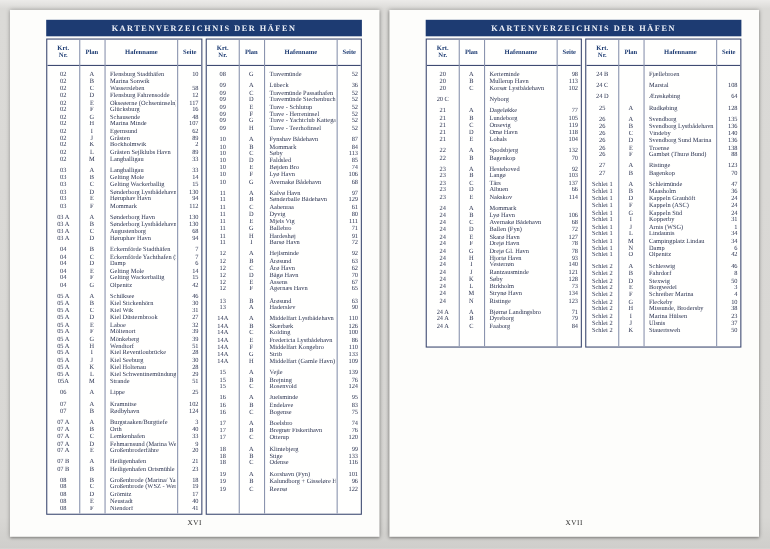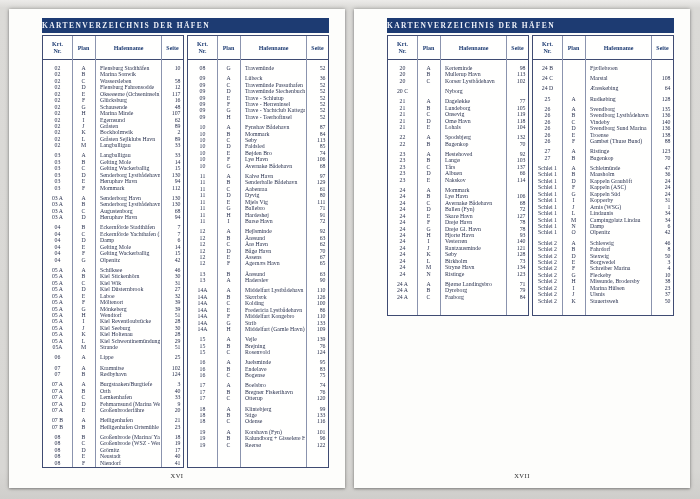--- a/index.html
+++ b/index.html
@@ -12,21 +12,21 @@
     position:absolute;top:9px;width:336px;height:479px;
     background:#fdfdfb;
     box-shadow:0 0 4px rgba(0,0,0,.30), 0 1px 2px rgba(0,0,0,.25);
   }
   #page-left{left:9px;}
   #page-right{left:354px;}
   .titlebar{
     position:absolute;top:9px;left:33px;right:16px;height:15px;
     background:#1d3b72;color:#eef1f8;
     font-weight:bold;font-size:7.5px;letter-spacing:1.4px;
-    text-align:left;line-height:16px;white-space:nowrap;overflow:hidden;
+    text-align:center;line-height:16px;white-space:nowrap;overflow:hidden;
   }
   .tablebox{
     position:absolute;left:33px;right:16px;top:26px;
     display:flex;gap:3px;
   }
   #page-left .tablebox{height:433px;}
   #page-right .tablebox{height:281px;}
   .half{
     flex:1;min-width:0;position:relative;
     border:1px solid #3f4b72;background:#fffffe;

